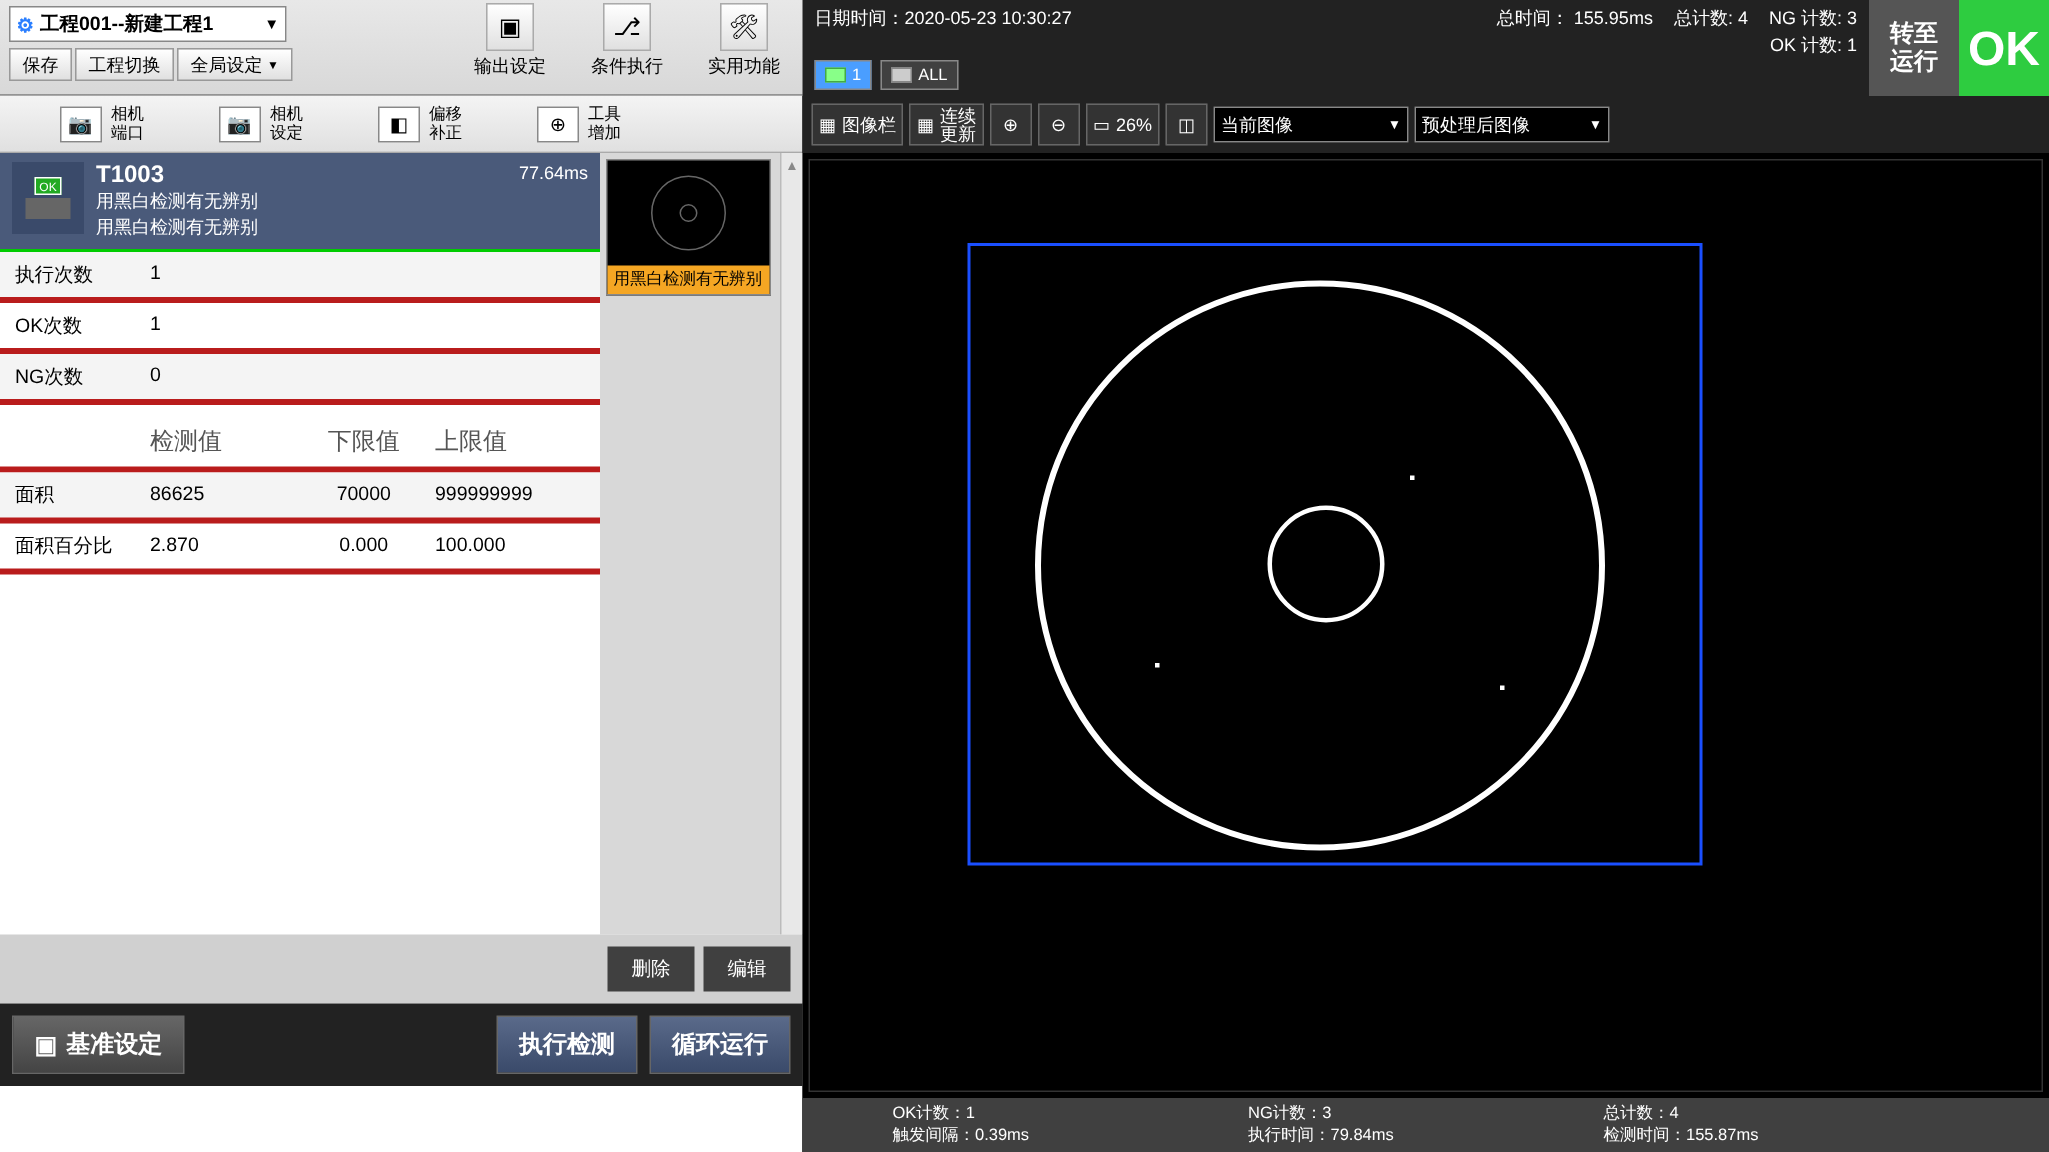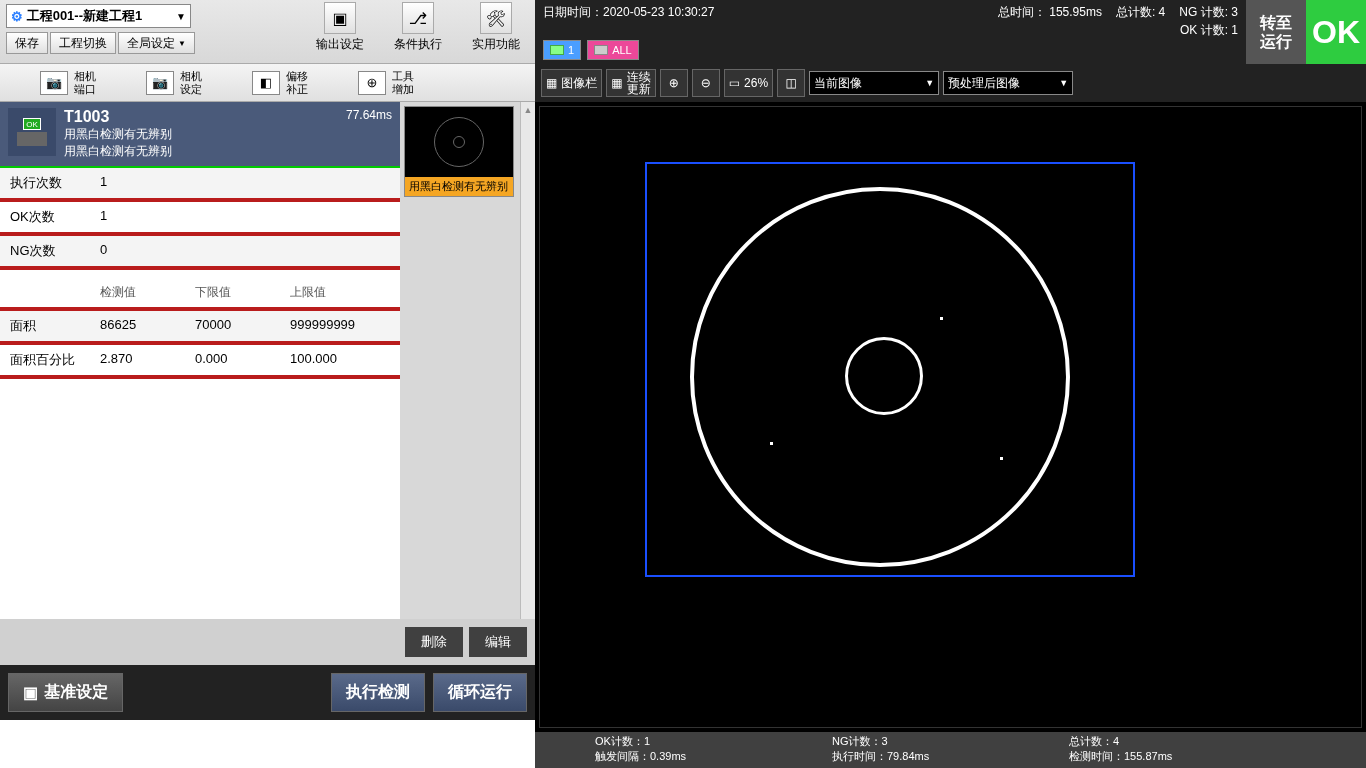--- a/index.html
+++ b/index.html
@@ -21,21 +21,21 @@
 .sub-btn .tri { font-size: 8px; }
 
 .toolbar-icons { position: absolute; left: 310px; top: 2px; display: flex; gap: 18px; }
 .tool-icon { width: 60px; display: flex; flex-direction: column; align-items: center; gap: 2px; }
 .tool-icon .ico { width: 32px; height: 32px; background: linear-gradient(#fff,#e0e0e0); border: 1px solid #aaa; display: flex; align-items: center; justify-content: center; font-size: 16px; }
 .tool-icon .lbl { font-size: 12px; }
 
 .tb-mid-row1 { display: flex; align-items: center; gap: 12px; font-size: 12px; }
 .tb-mid-row1 .stats { margin-left: auto; display: flex; gap: 14px; }
 .tb-mid-row2 { display: flex; gap: 6px; align-items: center; }
-.pill { height: 20px; padding: 0 6px; border: 1px solid #888; background: #ec4899; display: flex; align-items: center; font-size: 11px; color: #fff; gap: 4px; }
+.pill { height: 20px; padding: 0 6px; border: 1px solid #888; background: #404040; display: flex; align-items: center; font-size: 11px; color: #fff; gap: 4px; }
 .pill.active { background: #4a9eff; }
 .pill .sq { width: 14px; height: 10px; background: #8f8; border: 1px solid #4a4; }
 .pill.all .sq { background: #ccc; border-color: #888; }
 
 .big-btn { width: 60px; height: 64px; display: flex; flex-direction: column; align-items: center; justify-content: center; font-size: 16px; font-weight: bold; color: #fff; cursor: pointer; }
 .btn-switch { background: #555; line-height: 1.2; }
 .btn-ok { background: #2ecc40; font-size: 32px; }
 
 
 .cambar { height: 38px; background: linear-gradient(#f4f4f4,#e0e0e0); border-bottom: 1px solid #aaa; display: flex; align-items: center; padding: 0 40px; gap: 50px; width: 535px; }
@@ -69,23 +69,23 @@
 .thumb-img .c1 { width: 50px; height: 50px; border: 1px solid #666; border-radius: 50%; position: absolute; }
 .thumb-img .c2 { width: 12px; height: 12px; border: 1px solid #666; border-radius: 50%; position: absolute; }
 .thumb-lbl { background: #f5a623; color: #000; font-size: 11px; padding: 3px 4px; line-height: 1.2; }
 
 
 .stats-area { flex: 1; overflow: auto; }
 .stat-row { display: flex; padding: 6px 10px; border-bottom: 4px solid #b91c1c; font-size: 13px; }
 .stat-row.alt { background: #f4f4f4; }
 .stat-row .c1 { width: 90px; }
 .stat-row .c2 { width: 95px; }
-.stat-row .c3 { width: 95px; }
+.stat-row .c3 { width: 95px; text-align: center; }
 .stat-row .c4 { width: 95px; }
-.stat-hdr { color: #555; font-size: 12px; padding-top: 14px; }
+.stat-hdr { color: #555; font-size: 16px; padding-top: 14px; }
 
 
 .edit-bar { background: #d0d0d0; padding: 8px; display: flex; justify-content: flex-end; gap: 6px; }
 .gbtn { background: #404040; color: #fff; border: none; padding: 6px 16px; font-size: 13px; }
 
 
 .action-bar { background: #222; padding: 8px; display: flex; gap: 8px; align-items: center; }
 .act-btn { padding: 8px 14px; font-size: 16px; font-weight: bold; color: #fff; border: 1px solid #666; background: linear-gradient(#5a6a8a,#3a4a6a); }
 .act-btn.ref { background: linear-gradient(#666,#444); display:flex;align-items:center;gap:6px; }
 .spacer { flex: 1; }

